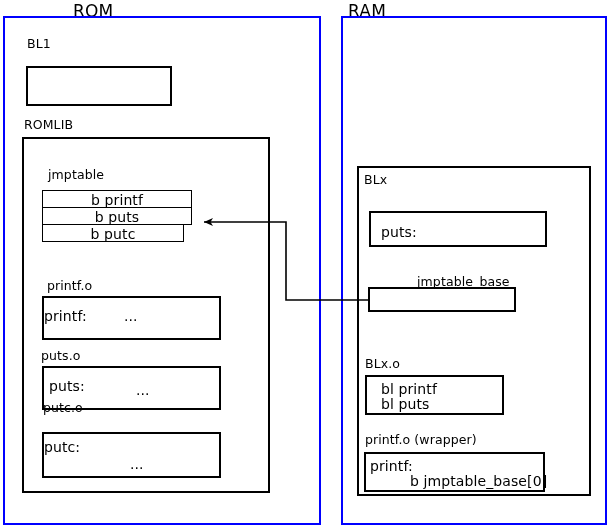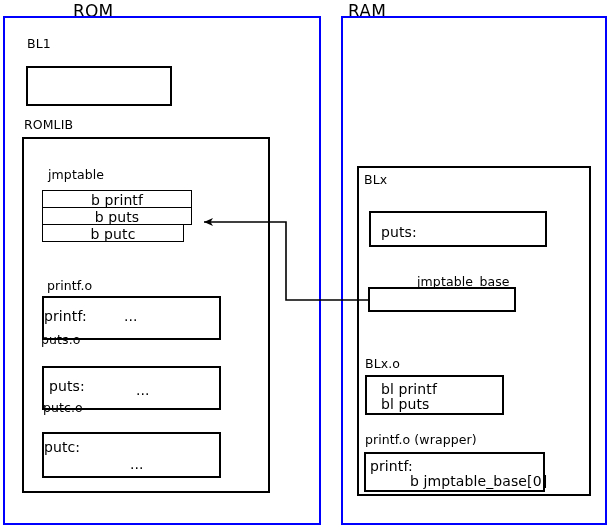--- a/index.html
+++ b/index.html
@@ -97,21 +97,21 @@
   <div class="box thin" style="left:42px; top:224px; width:142px; height:18px;">
     <div class="boxtext center" style="top:1px;">b putc</div>
   </div>
 
   <div class="caption" style="left:41px; top:278px;margin-left:6px;">printf.o</div>
   <div class="box" style="left:42px; top:296px; width:179px; height:44px;">
     <div class="boxtext" style="left:0px; top:10px;">printf:</div>
     <div class="boxtext" style="left:80px; top:10px;">...</div>
   </div>
 
-  <div class="caption" style="left:41px; top:332px;">puts.o</div>
+  <div class="caption" style="left:41px; top:348px;">puts.o</div>
   <div class="box" style="left:42px; top:366px; width:179px; height:44px;">
     <div class="boxtext" style="left:5px; top:10px;">puts:</div>
     <div class="boxtext" style="left:92px; top:14px;">...</div>
   </div>
 
   <div class="caption" style="left:43px; top:400px;">putc.o</div>
   <div class="box" style="left:42px; top:432px; width:179px; height:46px;">
     <div class="boxtext" style="left:0px; top:5px;">putc:</div>
     <div class="boxtext" style="left:86px; top:22px;">...</div>
   </div>

